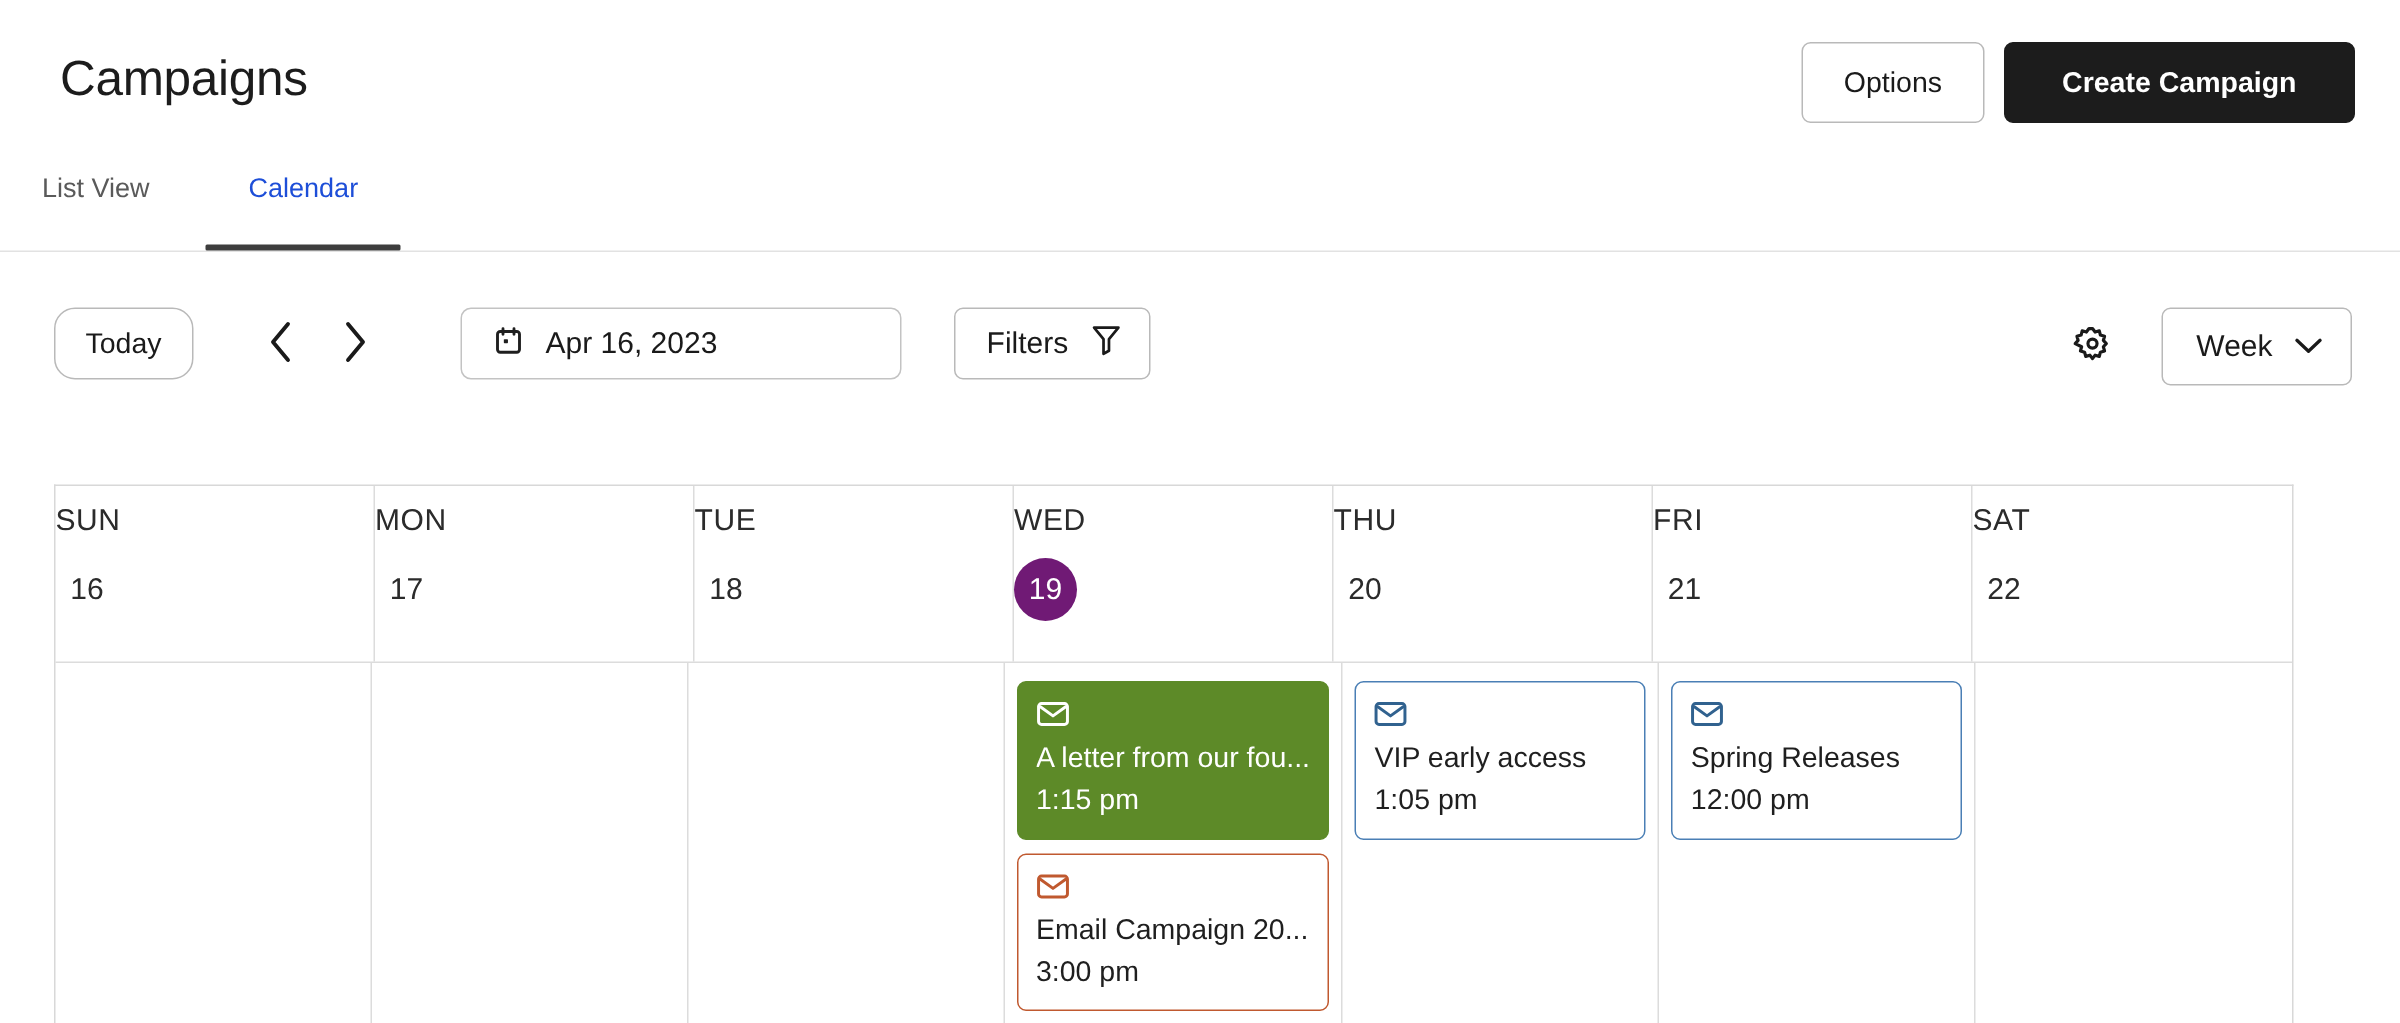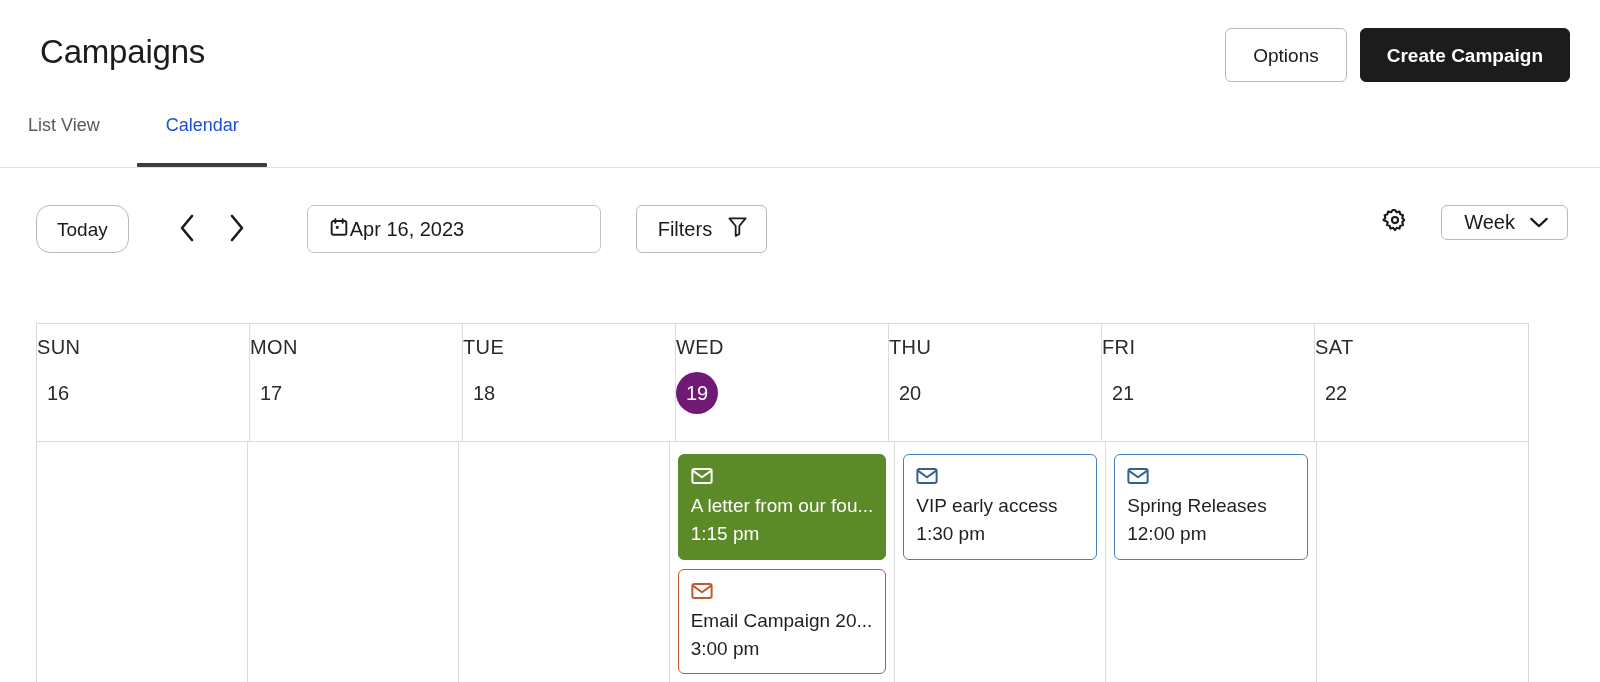--- a/index.html
+++ b/index.html
@@ -47,21 +47,21 @@
     font-family: "Liberation Sans", sans-serif;
     color: #1a1a1a;
     cursor: pointer;
     line-height: 1;
   }
   .btn-primary {
     background: #1c1c1c;
     border: 1px solid #1c1c1c;
     border-radius: 6px;
     height: 54px;
-    padding: 0 26px;
+    padding: 0 38px;
     font-size: 19px;
     font-family: "Liberation Sans", sans-serif;
     font-weight: 700;
     color: #ffffff;
     cursor: pointer;
     line-height: 1;
   }
 
   
   .tabs-bar {
@@ -141,20 +141,21 @@
     align-items: center;
     justify-content: center;
     cursor: pointer;
     background: none;
     border: none;
   }
   .date-field {
     margin-left: 56px;
     display: flex;
     align-items: center;
+    gap: 14px;
     background: #ffffff;
     border: 1px solid #c3c3c3;
     border-radius: 7px;
     height: 48px;
     padding: 0 20px;
     min-width: 294px;
     cursor: pointer;
   }
   .date-field-text {
     font-size: 20px;
@@ -193,21 +194,21 @@
     border: none;
     cursor: pointer;
   }
   .week-btn {
     display: flex;
     align-items: center;
     gap: 14px;
     background: #ffffff;
     border: 1px solid #b9b9b9;
     border-radius: 6px;
-    height: 35px;
+    height: 52px;
     padding: 0 18px 0 22px;
     font-size: 20px;
     font-family: "Liberation Sans", sans-serif;
     color: #1a1a1a;
     cursor: pointer;
   }
 
   
   .calendar {
     position: absolute;
@@ -459,21 +460,21 @@
 
     <div class="cal-body-cell">
       <div class="event outline-blue">
         <span class="event-icon">
           <svg width="22" height="18" viewBox="0 0 24 20" fill="none" xmlns="http://www.w3.org/2000/svg">
             <rect x="1.3" y="2.3" width="21.4" height="15.4" rx="2.2" stroke="#31628f" stroke-width="2.2"></rect>
             <path d="M2.6 4.6 L12 11.4 L21.4 4.6" stroke="#31628f" stroke-width="2.2" stroke-linecap="round" stroke-linejoin="round"></path>
           </svg>
         </span>
         <span class="event-title">VIP early access</span>
-        <span class="event-time">1:30 pm</span>
+        <span class="event-time">1:05 pm</span>
       </div>
     </div>
 
     <div class="cal-body-cell">
       <div class="event outline-blue">
         <span class="event-icon">
           <svg width="22" height="18" viewBox="0 0 24 20" fill="none" xmlns="http://www.w3.org/2000/svg">
             <rect x="1.3" y="2.3" width="21.4" height="15.4" rx="2.2" stroke="#31628f" stroke-width="2.2"></rect>
             <path d="M2.6 4.6 L12 11.4 L21.4 4.6" stroke="#31628f" stroke-width="2.2" stroke-linecap="round" stroke-linejoin="round"></path>
           </svg>

